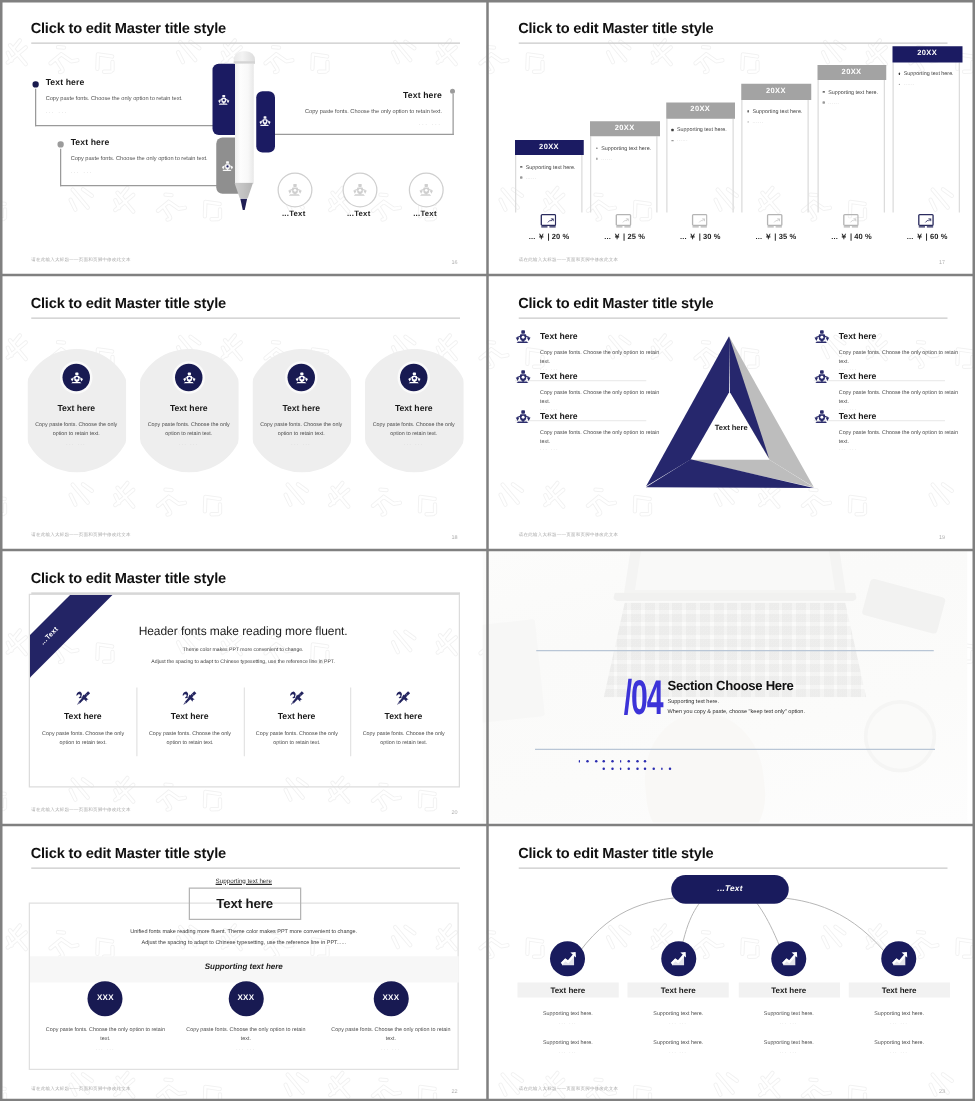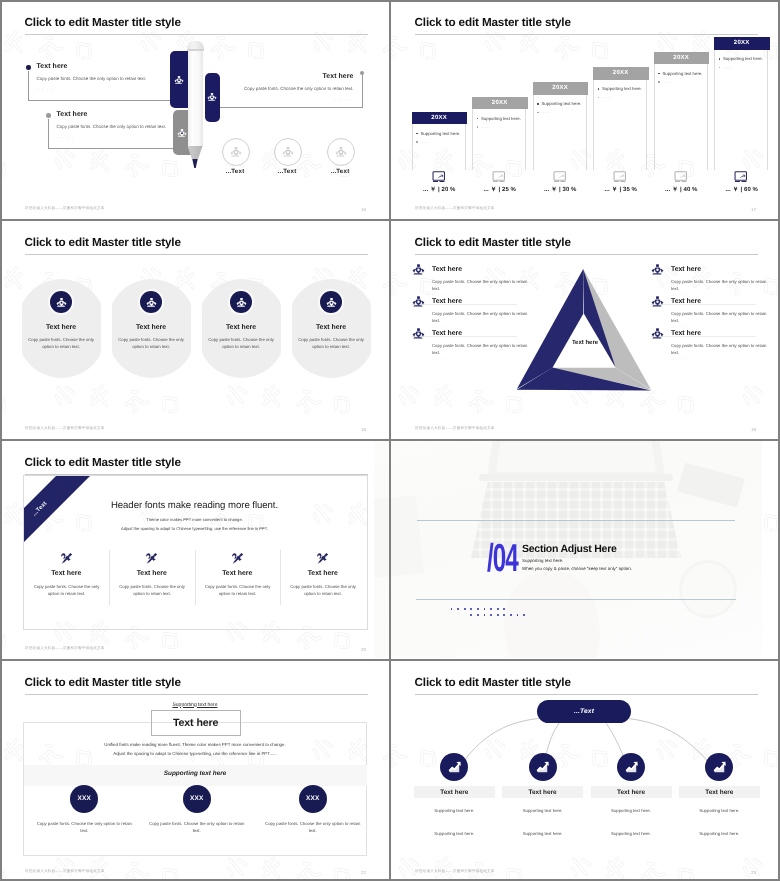--- a/index.html
+++ b/index.html
@@ -3,21 +3,21 @@
 <meta charset="utf-8">
 <title>PPT Template Preview</title>
 <style>
   html,body{margin:0;padding:0;background:#808080;}
   body{width:780px;height:881px;overflow:hidden;font-family:"Liberation Sans",sans-serif;
        -webkit-font-smoothing:antialiased;text-rendering:geometricPrecision;}
   .grid{position:absolute;left:0;top:0;width:780px;height:881px;background:#ffffff;}
   .slide{position:absolute;width:388px;height:218px;background:transparent;overflow:hidden;}
   .s1{left:0;top:0}.s2{left:390px;top:0}
   .s3{left:0;top:220px}.s4{left:390px;top:220px}
-  .s5{left:0;top:440px}.s6{left:374px;top:440px}
+  .s5{left:0;top:440px}.s6{left:386px;top:440px}
   .s7{left:0;top:660px;height:221px}.s8{left:390px;top:660px;height:221px}
   .vsep{position:absolute;left:389px;top:0;width:1.6px;height:881px;background:#808080}
   .hsep{position:absolute;left:0;width:780px;height:1.6px;background:#808080}
   .bdr{position:absolute;background:#808080}
 
   
   .title{position:absolute;left:24.5px;top:16px;font-size:11.7px;font-weight:bold;color:#111;
          letter-spacing:-0.15px;white-space:nowrap}
   .tline{position:absolute;left:25px;top:34px;height:1px;background:#c9c9c9}
   .footer{position:absolute;left:25px;bottom:7px;font-size:3.6px;color:#a9a9a9;letter-spacing:.2px}
@@ -1152,21 +1152,21 @@
       <div class="s6base"></div>
       <div class="s6kb"></div>
       <div class="s6phone"></div>
       <div class="s6pad"></div>
       <div class="s6hand"></div>
       <div class="s6cup"></div>
     </div>
     <div class="s6ln" style="left:43px;top:80px;width:318px"></div>
     <div class="s6ln" style="left:42px;top:159px;width:320px"></div>
     <div class="s6num">/04</div>
-    <div class="s6hd">Section Adjust Here</div>
+    <div class="s6hd">Section Choose Here</div>
     <div class="s6t1">Supporting text here.</div>
     <div class="s6t2">When you copy &amp; paste, choose "keep text only" option.</div>
     <div id="s6dots">
         <div class="s6dot" style="left: 76.5px; top: 168px;"></div>
         <div class="s6dot" style="left: 83.1px; top: 168px;"></div>
         <div class="s6dot" style="left: 89.7px; top: 168px;"></div>
         <div class="s6dot" style="left: 96.3px; top: 168px;"></div>
         <div class="s6dot" style="left: 102.9px; top: 168px;"></div>
         <div class="s6dot" style="left: 109.5px; top: 168px;"></div>
         <div class="s6dot" style="left: 116.1px; top: 168px;"></div>

